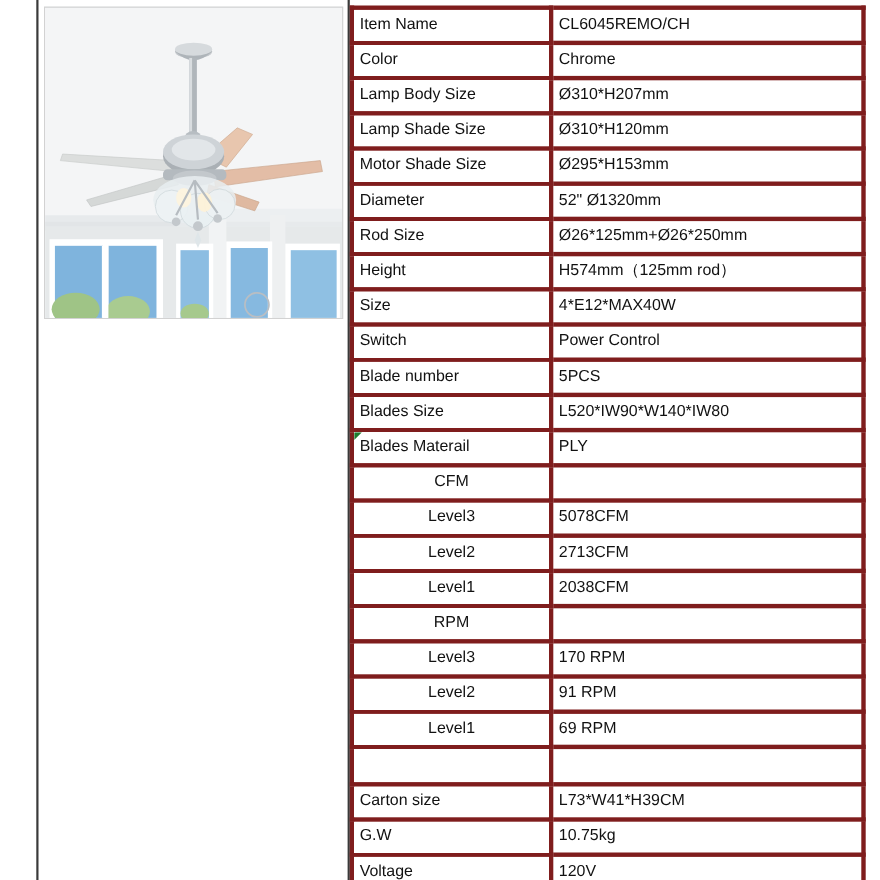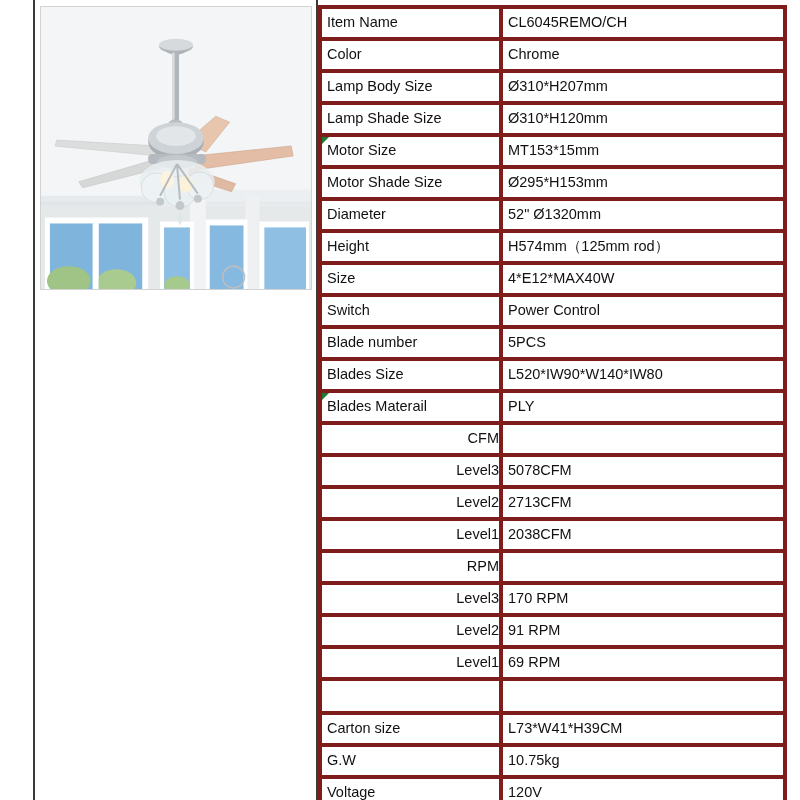--- a/index.html
+++ b/index.html
@@ -59,21 +59,21 @@
     line-height: 1.05;
     color: #111111;
     vertical-align: middle;
     white-space: nowrap;
     overflow: hidden;
     background: #ffffff;
   }
   #spec-table td.k { width: 172px; position: relative; }
   #spec-table td.v { width: 275px; }
 
-  #spec-table tr.center-key td.k { text-align: right; padding-left: 0; }
+  #spec-table tr.center-key td.k { text-align: center; padding-left: 0; }
   #spec-table tr.spacer td { height: 30px; }
 
   
   td.flag::before {
     content: "";
     position: absolute;
     left: 0px;
     top: 0px;
     width: 0;
     height: 0;
@@ -177,30 +177,30 @@
       </tr>
       <tr>
         <td class="k">Lamp Body Size</td>
         <td class="v">Ø310*H207mm</td>
       </tr>
       <tr>
         <td class="k">Lamp Shade Size</td>
         <td class="v">Ø310*H120mm</td>
       </tr>
       <tr>
-        <td class="k flag">Motor Size</td>
-        <td class="v">MT153*15mm</td>
-      </tr>
-      <tr>
         <td class="k">Motor Shade Size</td>
         <td class="v">Ø295*H153mm</td>
       </tr>
       <tr>
         <td class="k">Diameter</td>
         <td class="v">52" Ø1320mm</td>
+      </tr>
+      <tr>
+        <td class="k">Rod Size</td>
+        <td class="v">Ø26*125mm+Ø26*250mm</td>
       </tr>
       <tr>
         <td class="k">Height</td>
         <td class="v">H574mm（125mm rod）</td>
       </tr>
       <tr>
         <td class="k">Size</td>
         <td class="v">4*E12*MAX40W</td>
       </tr>
       <tr>

